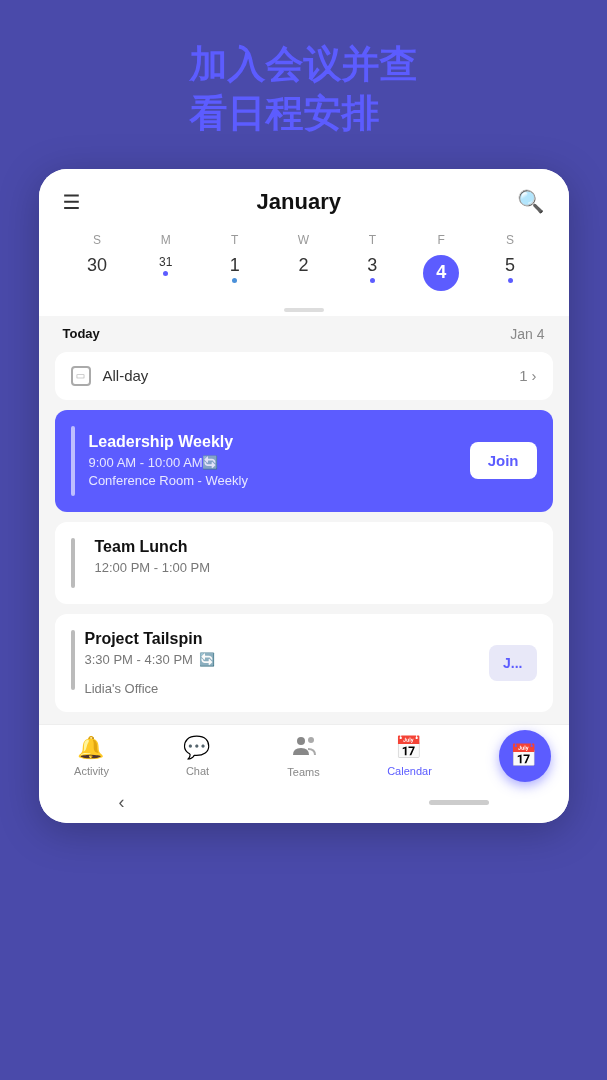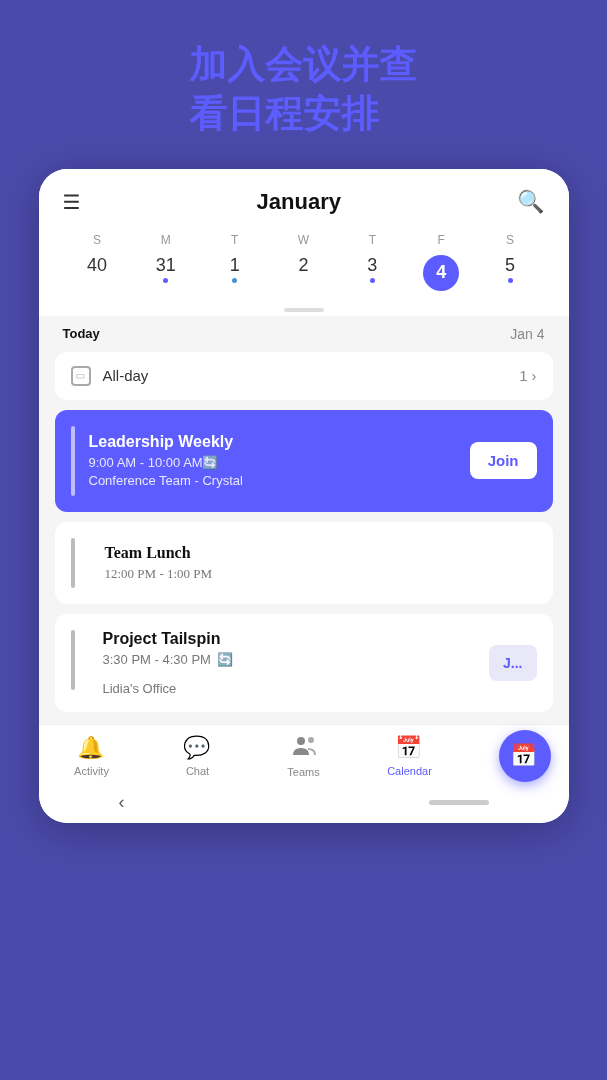--- a/index.html
+++ b/index.html
@@ -244,23 +244,22 @@
       cursor: pointer;
       flex-shrink: 0;
     }
 
     
     .lunch-card {
       background: #fff;
       border-radius: 12px;
       padding: 16px;
       display: flex;
-      align-items: center;
-      gap: 30px;
-      font-family: Liberation Serif, serif;
+      align-items: flex-start;
+      gap: 20px;
     }
 
     .event-left-bar {
       width: 4px;
       height: 50px;
       background: #bbb;
       border-radius: 2px;
       flex-shrink: 0;
     }
 
@@ -285,21 +284,21 @@
       padding: 16px;
       display: flex;
       align-items: center;
       justify-content: space-between;
       gap: 14px;
     }
 
     .tailspin-left {
       display: flex;
       align-items: flex-start;
-      gap: 28px;
+      gap: 10px;
       flex: 1;
     }
 
     .tailspin-content {}
 
     .tailspin-title {
       font-size: 16px;
       font-weight: 600;
       color: #111;
       margin-bottom: 4px;
@@ -447,26 +446,26 @@
       <span class="dow-cell">T</span>
       <span class="dow-cell">W</span>
       <span class="dow-cell">T</span>
       <span class="dow-cell">F</span>
       <span class="dow-cell">S</span>
     </div>
 
     <div class="date-row">
 
       <div class="date-cell-wrapper">
-        <span style="font-size:18px;color:#333;">40</span>
+        <span style="font-size:18px;color:#333;">30</span>
         <span class="dot" style="width:5px;height:5px;border-radius:50%;background:transparent;margin-top:2px;"></span>
       </div>
 
       <div class="date-cell-wrapper">
-        <span style="font-size:18px;color:#333;">31</span>
+        <span style="font-size:12px;color:#333;">31</span>
         <span class="dot purple" style="width:5px;height:5px;border-radius:50%;background:#5c5cff;margin-top:2px;"></span>
       </div>
 
       <div class="date-cell-wrapper">
         <span style="font-size:18px;color:#333;">1</span>
         <span class="dot" style="width:5px;height:5px;border-radius:50%;background:#4a90d9;margin-top:2px;"></span>
       </div>
 
       <div class="date-cell-wrapper">
         <span style="font-size:18px;color:#333;">2</span>
@@ -515,21 +514,21 @@
     </div>
 
     <div class="leadership-card">
       <div class="leadership-left-bar"></div>
       <div class="leadership-content">
         <div class="leadership-title">Leadership Weekly</div>
         <div class="leadership-time">
           <span>9:00 AM - 10:00 AM</span>
           <span style="font-size:13px;">🔄</span>
         </div>
-        <div class="leadership-location">Conference Team -  Crystal</div>
+        <div class="leadership-location">Conference Room -  Weekly</div>
       </div>
       <button class="join-button">Join</button>
     </div>
 
     <div class="lunch-card">
       <div class="event-left-bar"></div>
       <div class="event-content">
         <div class="event-title">Team Lunch</div>
         <div class="event-time">12:00 PM - 1:00 PM</div>
       </div>

